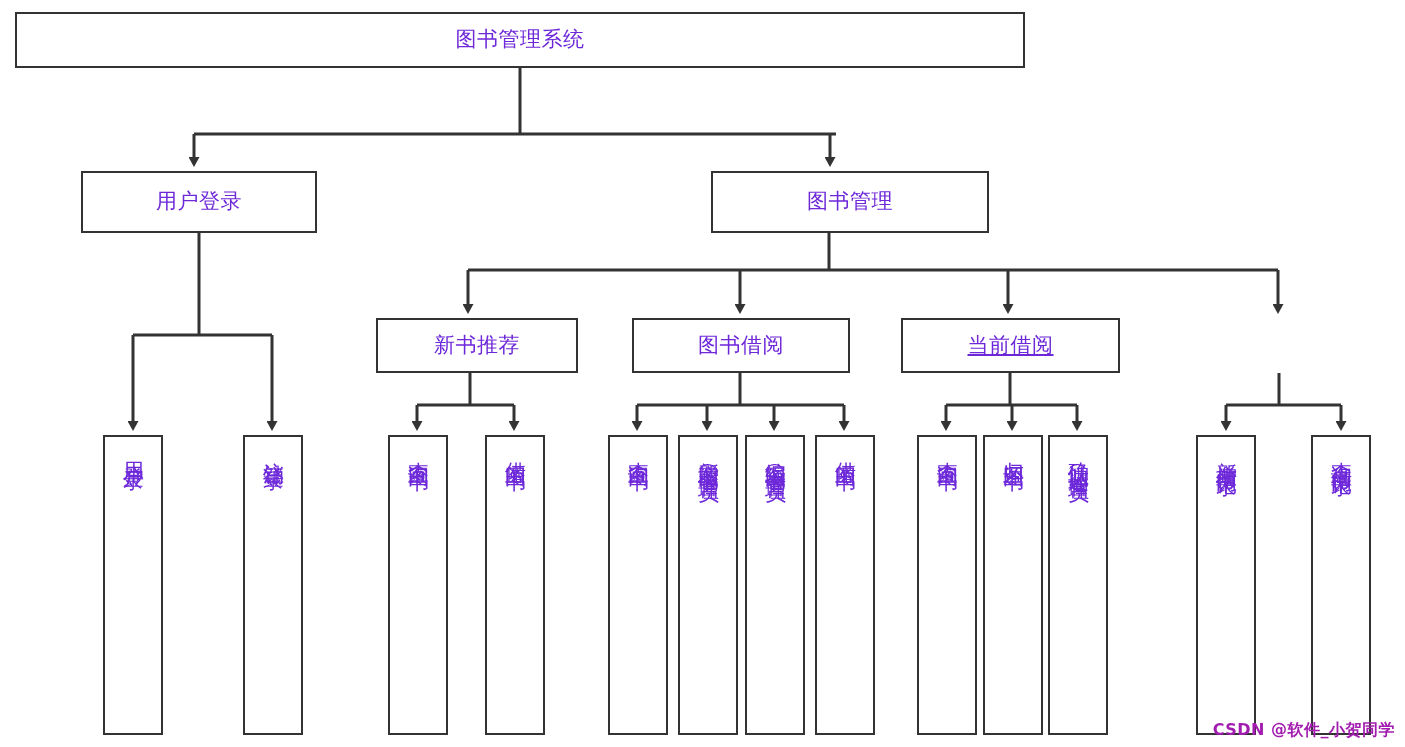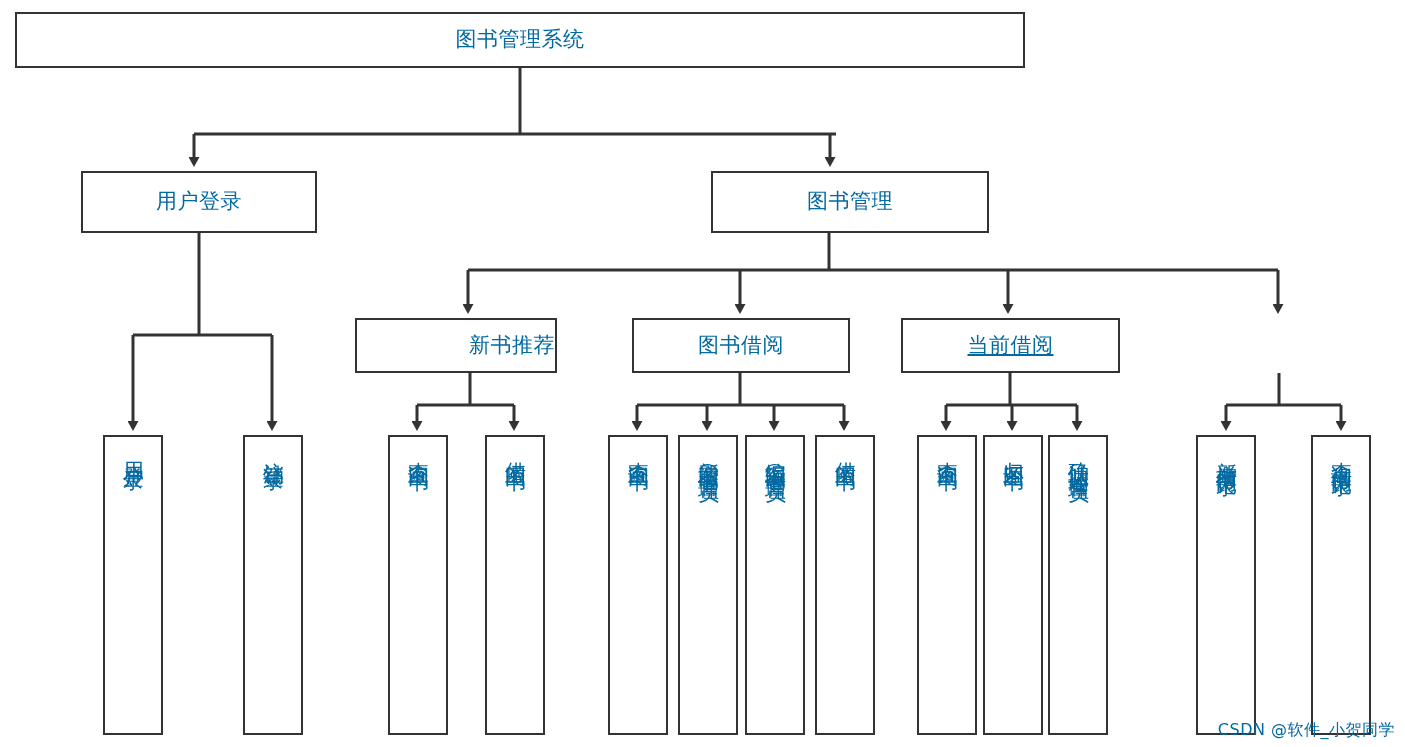--- a/index.html
+++ b/index.html
@@ -22,21 +22,21 @@
     left: 0;
     top: 0;
     width: 1405px;
     height: 747px;
   }
   .node {
     position: absolute;
     box-sizing: border-box;
     border: 2.5px solid #333333;
     background: #ffffff;
-    color: #0369a1;
+    color: #6d28d9;
     display: flex;
     align-items: center;
     justify-content: center;
     z-index: 2;
   }
   .node-h .node-label {
     font-size: 21px;
     line-height: 1.2;
     letter-spacing: 0.5px;
     white-space: nowrap;
@@ -52,25 +52,26 @@
     font-size: 21px;
     letter-spacing: 3px;
     line-height: 1;
     white-space: nowrap;
   }
   #watermark {
     position: absolute;
     right: 10px;
     bottom: 6px;
     font-size: 16px;
-    color: #0369a1;
+    color: #a21caf;
     letter-spacing: 0.5px;
     z-index: 5;
     white-space: nowrap;
     font-family: "DejaVu Sans", "Liberation Sans", sans-serif;
+    font-weight: bold;
   }
 </style>
 </head>
 <body>
 
 <div id="diagram-root">
 
   <svg id="edge-layer" viewBox="0 0 1405 747" xmlns="http://www.w3.org/2000/svg">
     <defs>
       <marker id="arrow" markerWidth="10" markerHeight="11" refX="1" refY="5.5" orient="auto" markerUnits="userSpaceOnUse">
@@ -125,21 +126,21 @@
     <span class="node-label">图书管理系统</span>
   </div>
 
   <div class="node node-h" style="left:81px; top:171px; width:236px; height:62px;">
     <span class="node-label">用户登录</span>
   </div>
   <div class="node node-h" style="left:711px; top:171px; width:278px; height:62px;">
     <span class="node-label">图书管理</span>
   </div>
 
-  <div class="node node-h" style="left:355px; top:318px; width:202px; height:55px;justify-content:flex-end;">
+  <div class="node node-h" style="left:376px; top:318px; width:202px; height:55px;">
     <span class="node-label">新书推荐</span>
   </div>
   <div class="node node-h" style="left:632px; top:318px; width:218px; height:55px;">
     <span class="node-label">图书借阅</span>
   </div>
   <div class="node node-h" style="left:901px; top:318px; width:219px; height:55px;text-decoration:underline;">
     <span class="node-label">当前借阅</span>
   </div>
 
   <div class="node node-v" style="left:103px; top:435px; width:60px; height:300px;">

